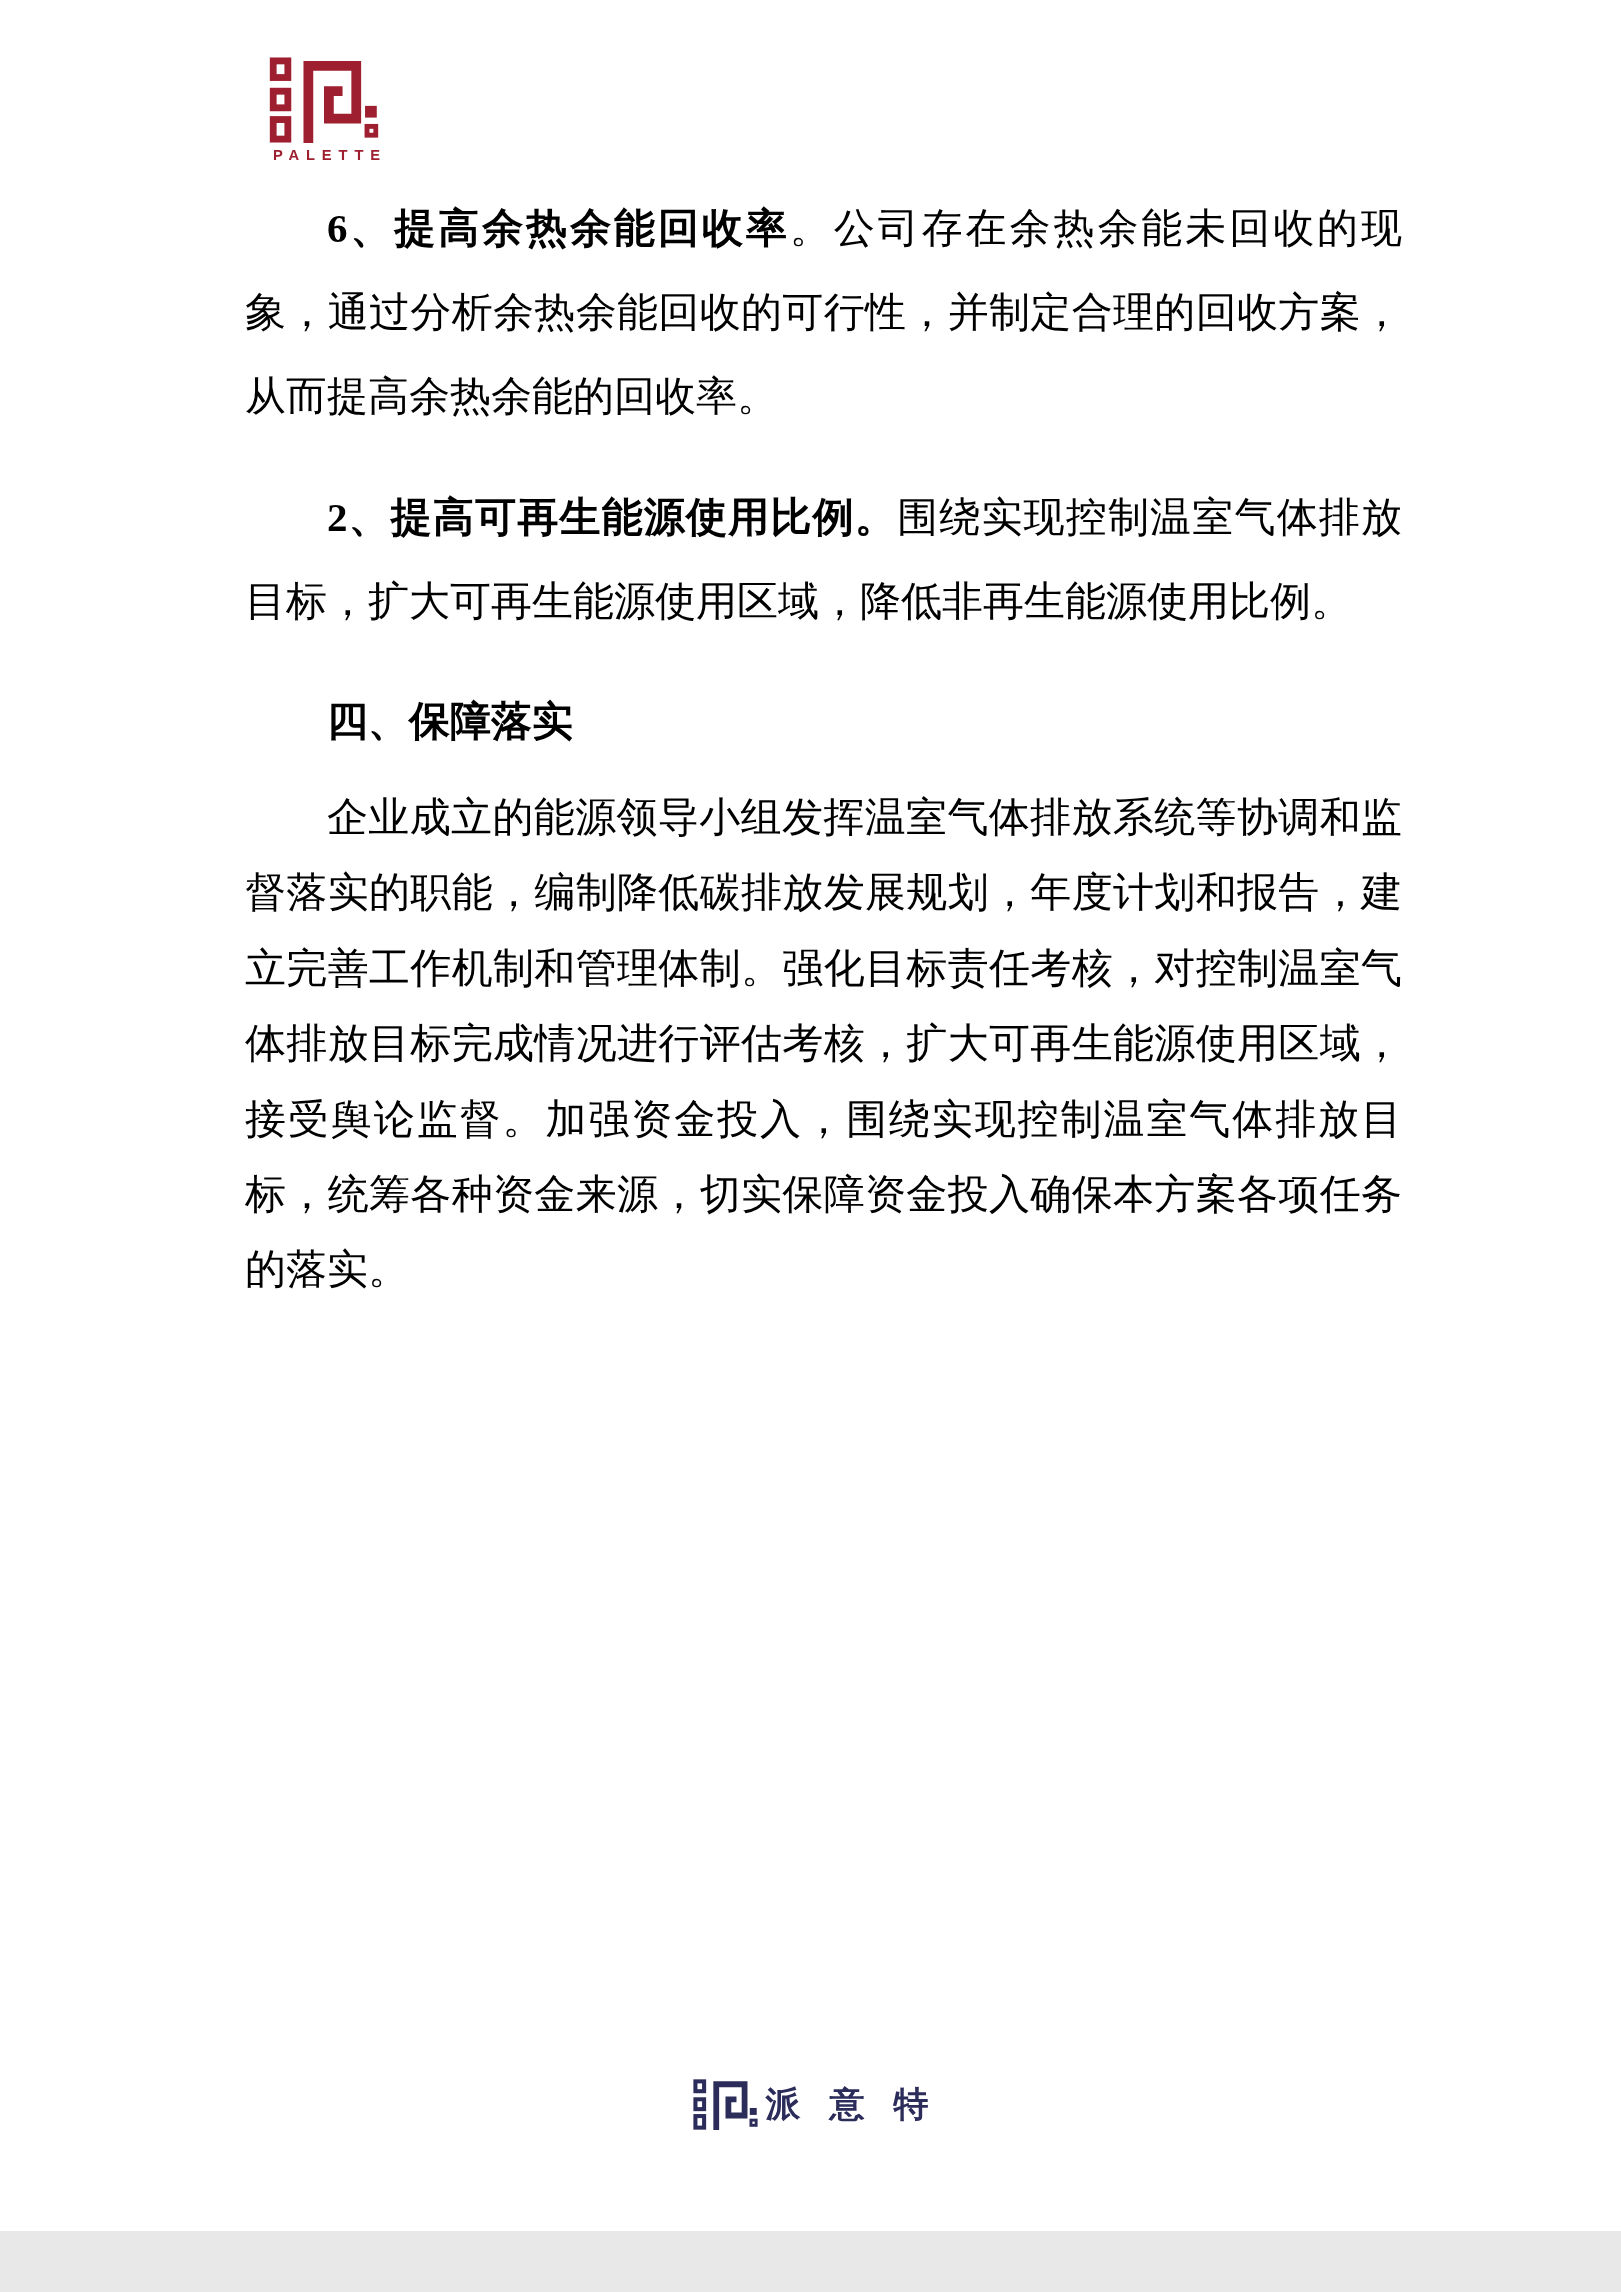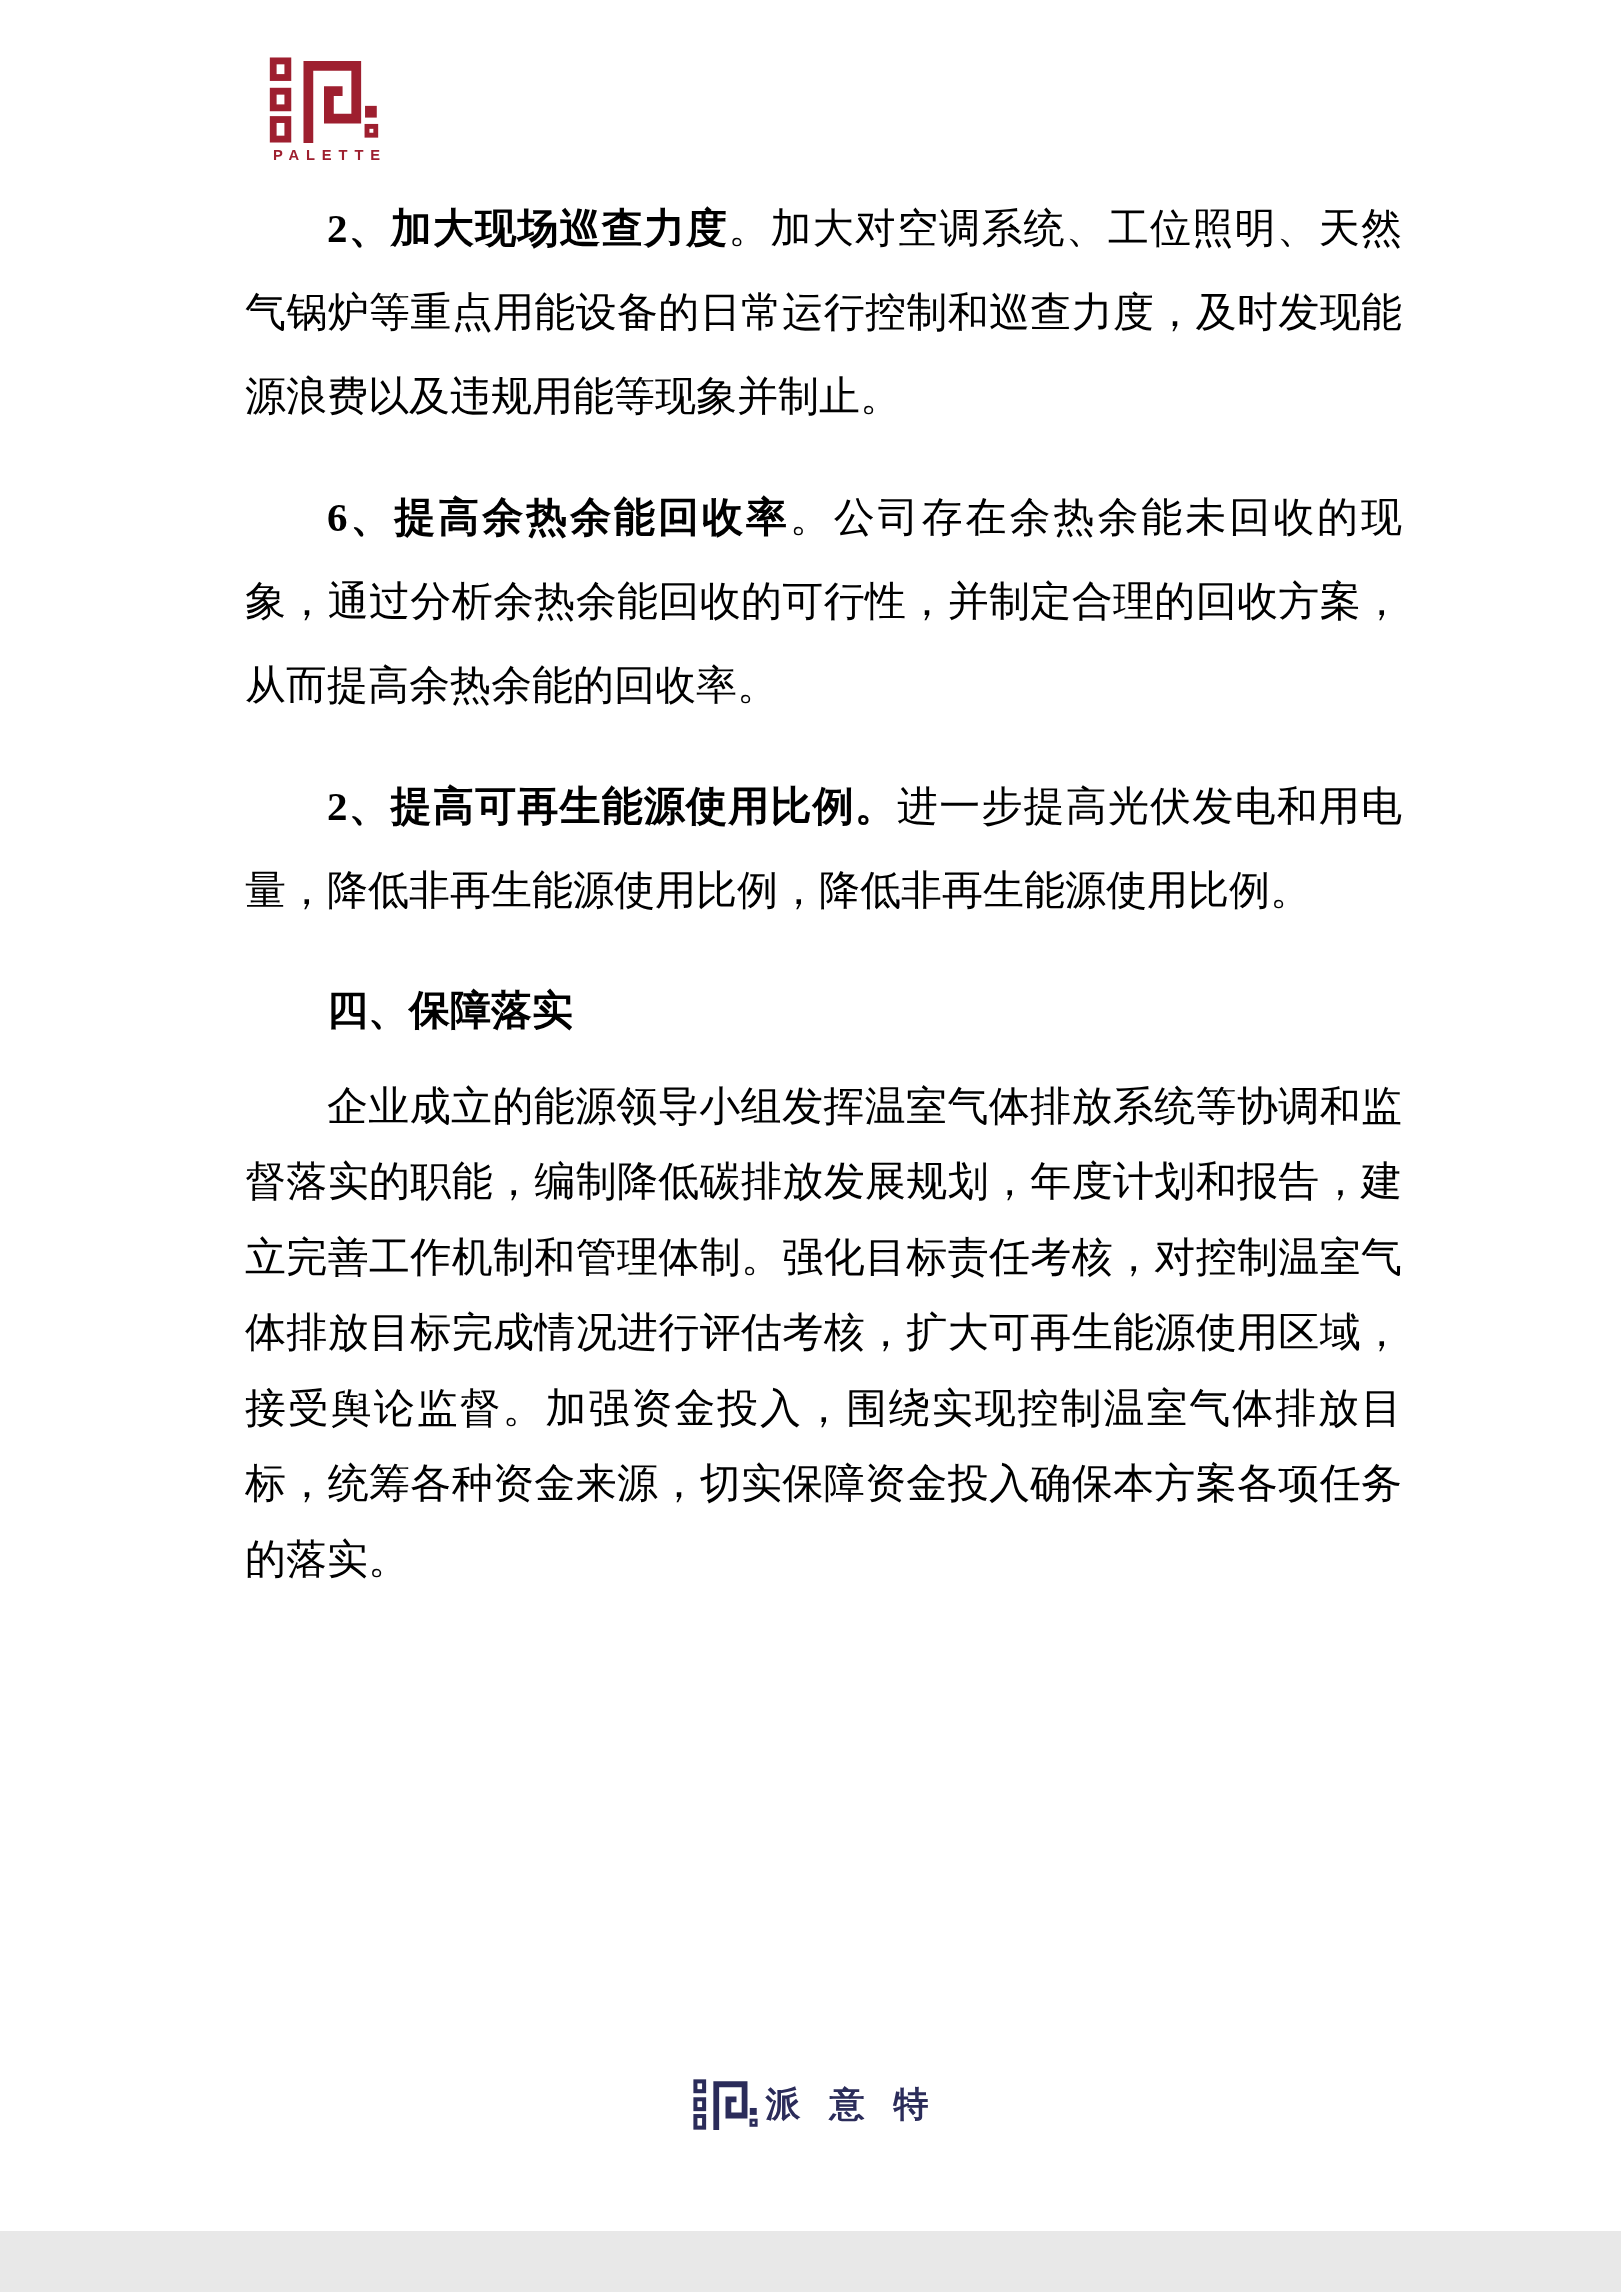--- a/index.html
+++ b/index.html
@@ -120,25 +120,24 @@
 
   <header class="logo-block">
     <svg class="logo-icon" viewBox="0 0 112 88" width="110" height="86">
       <use href="#maze-logo"></use>
     </svg>
     <div class="logo-text">PALETTE</div>
   </header>
 
   <main class="doc-body">
 
-    <p class="par"><b>2、加大现场巡查力度</b><span>。加大对空调系统、工位照明、天然气锅炉等重点用能设备的日常运行控制和巡查力度，及时发现能源浪费以及违规用能等现象并制止。</span></p>
 
     <p class="par"><b>6、提高余热余能回收率</b><span>。公司存在余热余能未回收的现象，通过分析余热余能回收的可行性，并制定合理的回收方案，从而提高余热余能的回收率。</span></p>
 
-    <p class="par"><b>2、提高可再生能源使用比例。</b><span>进一步提高光伏发电和用电量，降低非再生能源使用比例，降低非再生能源使用比例。</span></p>
+    <p class="par"><b>2、提高可再生能源使用比例。</b><span>围绕实现控制温室气体排放目标，扩大可再生能源使用区域，降低非再生能源使用比例。</span></p>
 
     <h3 class="section-heading">四、保障落实</h3>
 
     <p class="par closing">企业成立的能源领导小组发挥温室气体排放系统等协调和监督落实的职能，编制降低碳排放发展规划，年度计划和报告，建立完善工作机制和管理体制。强化目标责任考核，对控制温室气体排放目标完成情况进行评估考核，扩大可再生能源使用区域，接受舆论监督。加强资金投入，围绕实现控制温室气体排放目标，统筹各种资金来源，切实保障资金投入确保本方案各项任务的落实。</p>
 
   </main>
 
   <footer class="footer">
     <svg class="footer-icon" viewBox="0 0 66 54" width="65" height="53">
       <use href="#maze-logo"></use>

